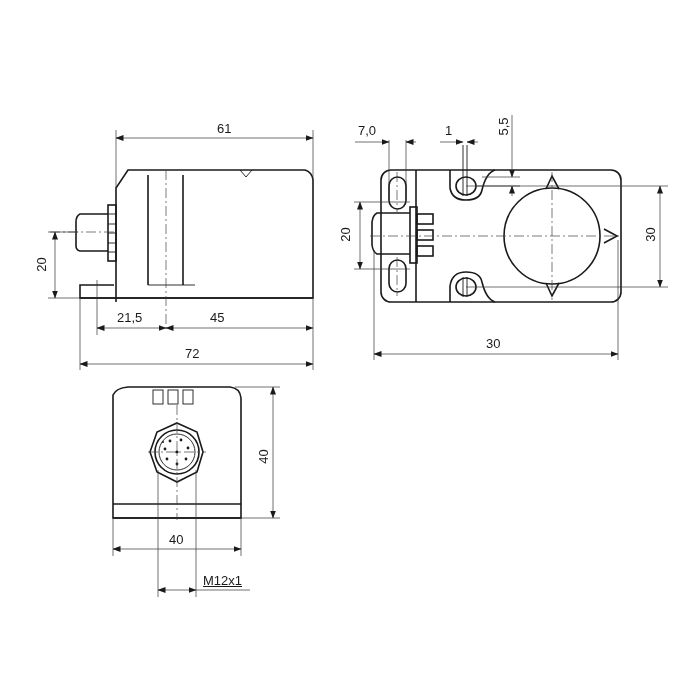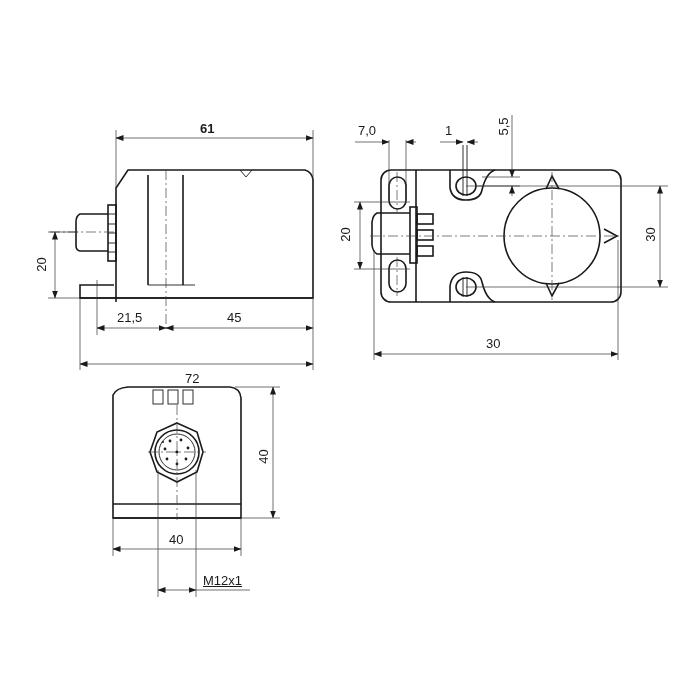--- a/index.html
+++ b/index.html
@@ -154,25 +154,25 @@
     <line class="d" x1="241" y1="518" x2="241" y2="556"></line>
     <line class="d" x1="113" y1="549" x2="241" y2="549" marker-start="url(#a)" marker-end="url(#a)"></line>
 
     <line class="d" x1="158" y1="470" x2="158" y2="597"></line>
     <line class="d" x1="196" y1="470" x2="196" y2="597"></line>
     <line class="d" x1="158" y1="590" x2="196" y2="590" marker-start="url(#a)" marker-end="url(#a)"></line>
     <line class="d" x1="196" y1="590" x2="250" y2="590"></line>
   </g>
 </svg>
 
-<span class="lbl" style="left:200px;top:122px;font-weight:bold;">61</span>
+<span class="lbl" style="left:217px;top:122px;">61</span>
 <span class="lbl rot" style="left:34px;top:258px;">20</span>
 <span class="lbl" style="left:117px;top:311px;">21,5</span>
-<span class="lbl" style="left:227px;top:311px;">45</span>
-<span class="lbl" style="left:185px;top:347px;margin-top:25px;">72</span>
+<span class="lbl" style="left:210px;top:311px;">45</span>
+<span class="lbl" style="left:185px;top:347px;">72</span>
 
 <span class="lbl" style="left:358px;top:124px;">7,0</span>
 <span class="lbl" style="left:445px;top:124px;">1</span>
 <span class="lbl rot" style="left:494px;top:120px;">5,5</span>
 <span class="lbl rot" style="left:338px;top:228px;">20</span>
 <span class="lbl rot" style="left:643px;top:228px;">30</span>
 <span class="lbl" style="left:486px;top:337px;">30</span>
 
 <span class="lbl rot" style="left:256px;top:450px;">40</span>
 <span class="lbl" style="left:169px;top:533px;">40</span>

